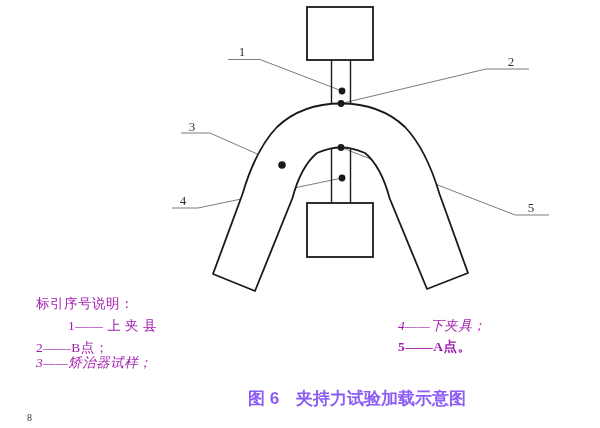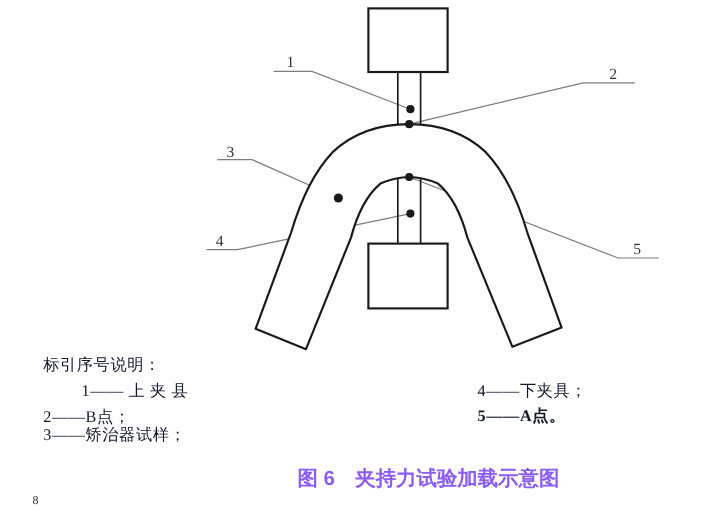--- a/index.html
+++ b/index.html
@@ -11,21 +11,21 @@
     font-family:"Liberation Serif","DejaVu Serif",serif;
     color:#2a2a2a;
     margin:0 auto;
   }
   .diagram-svg{position:absolute;left:0;top:0;}
   .legend-line{
     position:absolute;
     font-size:13.5px;
     letter-spacing:0.5px;
     white-space:pre;
-    color:#0f172a;
+    color:#a21caf;
     text-align:center;
   }
   .legend-title{letter-spacing:0.5px;}
   .caption{
     position:absolute;
     top:387px;left:357px;
     transform:translateX(-50%);
     font-size:17px;
     font-weight:bold;
     color:#8b5cf6;
@@ -93,22 +93,22 @@
     <text x="511" y="66" text-anchor="middle" class="callout-num">2</text>
     <text x="192" y="131" text-anchor="middle" class="callout-num">3</text>
     <text x="183" y="205" text-anchor="middle" class="callout-num">4</text>
     <text x="531" y="212" text-anchor="middle" class="callout-num">5</text>
   </svg>
 
   <div class="legend-line legend-title" style="left:36px;top:295px;">标引序号说明：</div>
 
   <div class="legend-line" style="left:36px;top:317px;margin-left:32px;">1—— 上 夹 县</div>
   <div class="legend-line" style="left:36px;top:339px;">2——B点；</div>
-  <div class="legend-line" style="left:36px;top:354px;">3——矫治器试样；</div>
+  <div class="legend-line" style="left:36px;top:354px;font-style:italic;">3——矫治器试样；</div>
 
-  <div class="legend-line" style="left:398px;top:317px;">4——下夹具；</div>
+  <div class="legend-line" style="left:398px;top:317px;font-style:italic;">4——下夹具；</div>
   <div class="legend-line" style="left:398px;top:338px;font-weight:bold;">5——A点。</div>
 
   <div class="caption">图 6　夹持力试验加载示意图</div>
 
   <div class="page-number">8</div>
 
 </div>
 
 </body></html>

